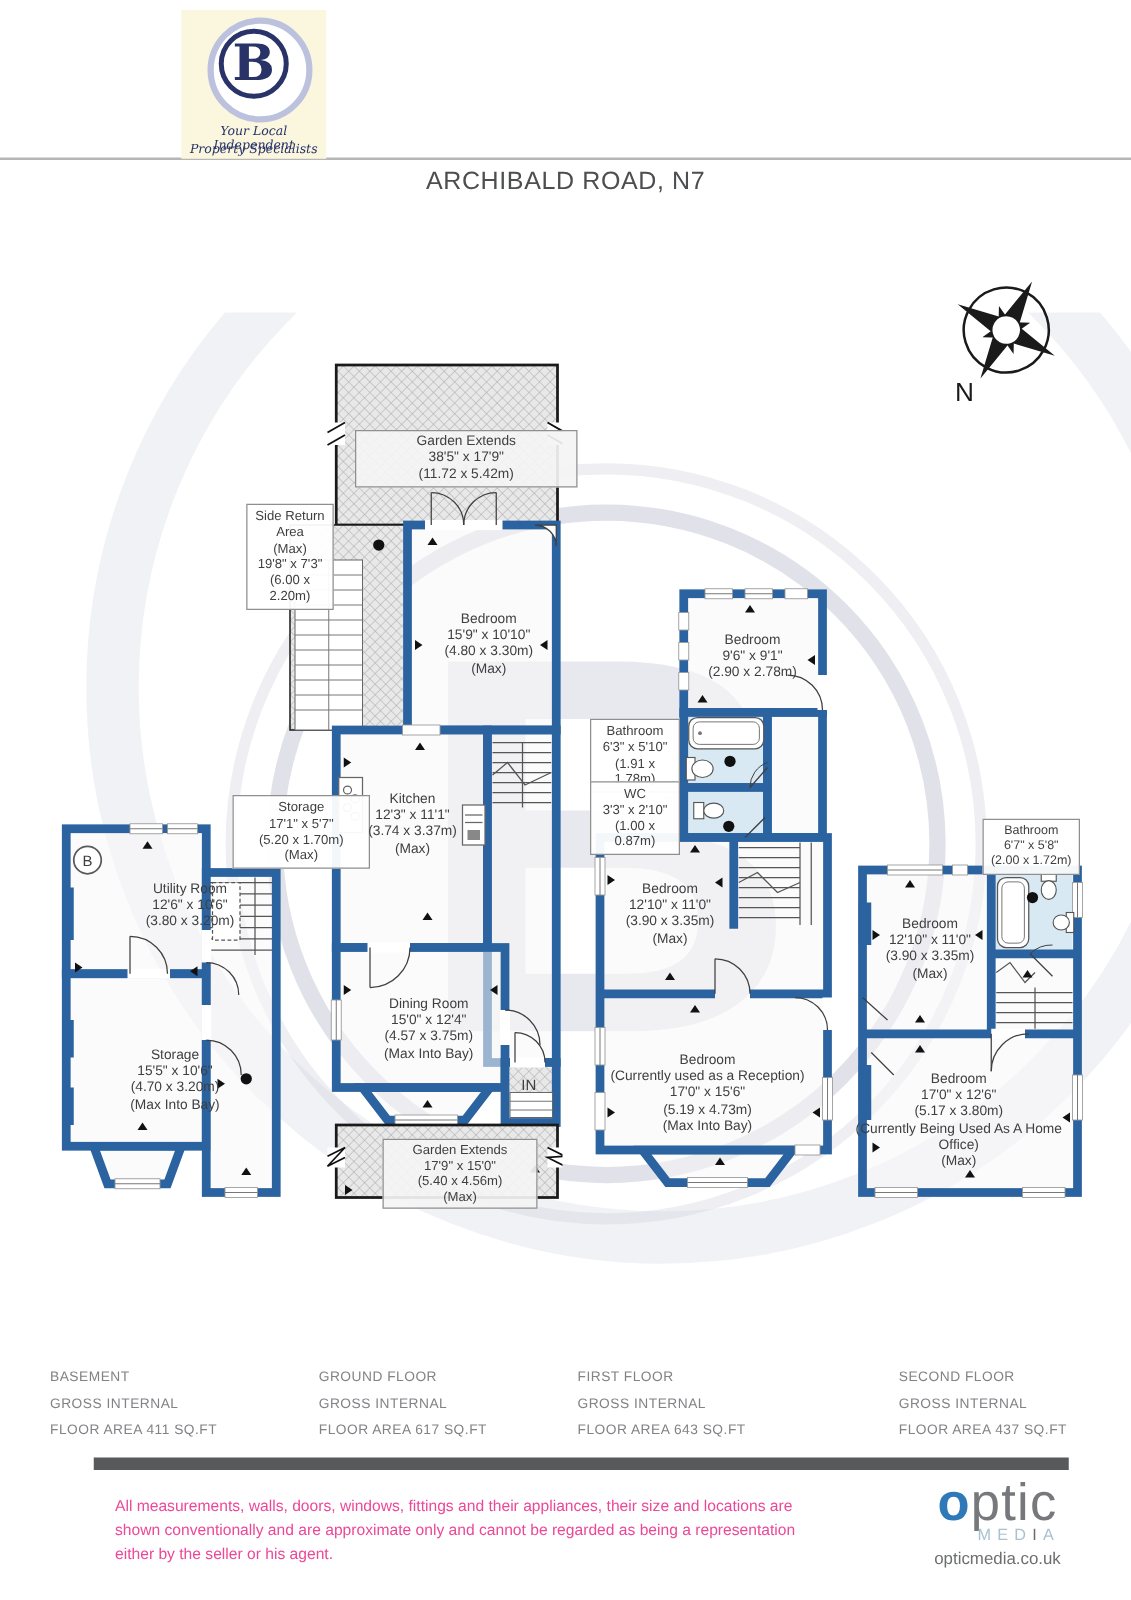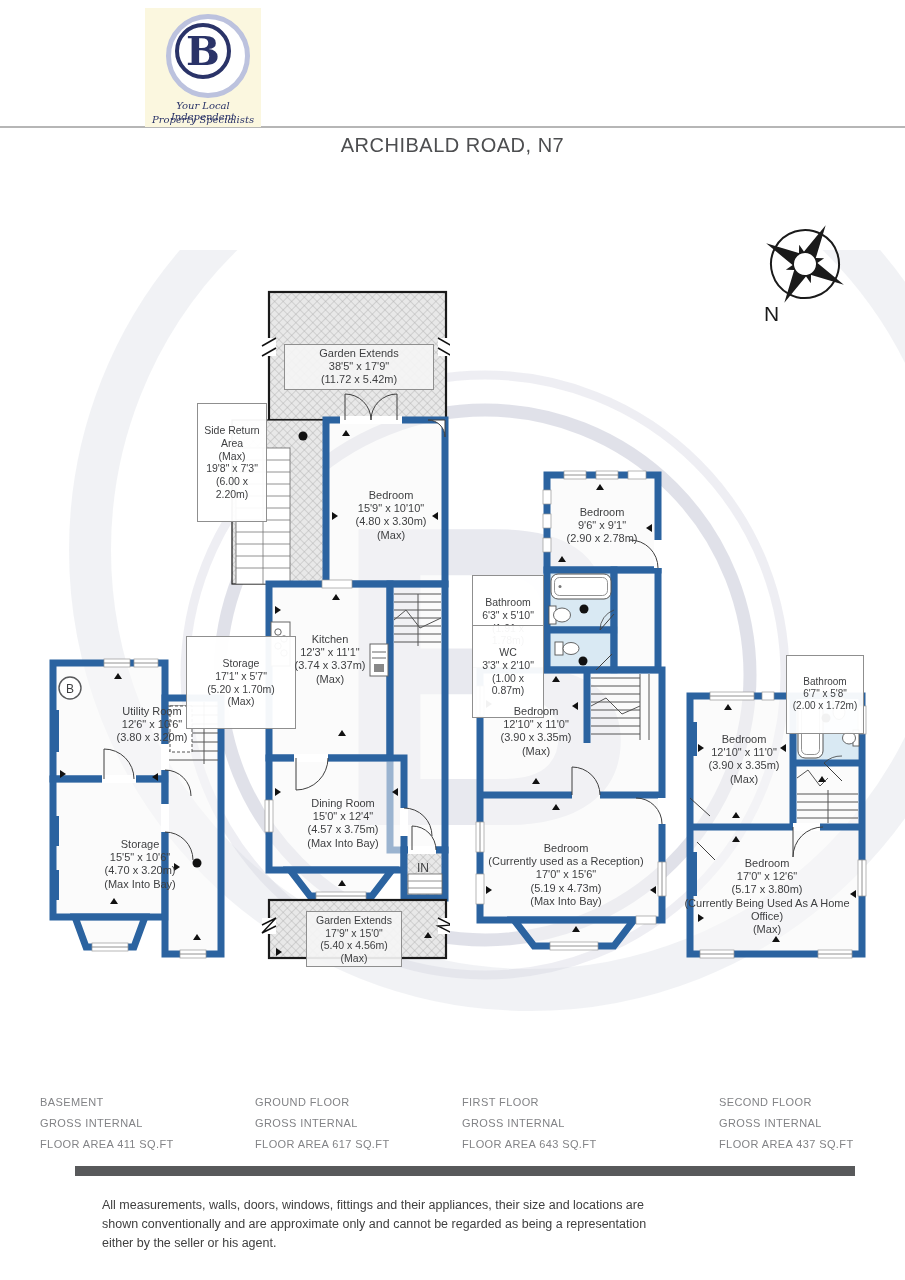--- a/index.html
+++ b/index.html
@@ -19,28 +19,28 @@
   #title{position:absolute;left:0;top:134px;width:905px;text-align:center;font-size:20px;
         color:#4d4e50;letter-spacing:.5px;z-index:4;}
   #subtitle{position:absolute;left:0;top:163px;width:905px;text-align:center;font-size:20px;
         color:#797a7c;letter-spacing:.5px;z-index:4;}
   
   #watermark{position:absolute;left:0;top:250px;z-index:1;}
   
   .plan{position:absolute;z-index:2;}
   .lbl{position:absolute;z-index:5;font-size:11px;line-height:1.2;color:#3e3f41;text-align:center;}
   .callout{position:absolute;z-index:5;font-size:10.5px;line-height:1.22;color:#3e3f41;text-align:center;
-        background:rgba(255,255,255,.95);border:1px solid #8f8f8f;padding:20px 2px;}
-  .boxlbl{background:rgba(244,244,244,.92);border:1px solid #8f8f8f;padding:2px 3px;}
+        background:rgba(255,255,255,.95);border:1px solid #8f8f8f;padding:3px 2px;}
+  .boxlbl{background:rgba(244,244,244,.92);border:1px solid #8f8f8f;padding:2px 17px;}
   
   .summary{position:absolute;top:1092px;z-index:4;font-size:11px;line-height:21px;color:#828386;
         letter-spacing:.4px;white-space:nowrap;}
   #footer-bar{position:absolute;left:75px;top:1166px;width:780px;height:10px;background:#58595b;z-index:4;}
-  #disclaimer{position:absolute;left:102px;top:1196px;width:575px;font-size:12.5px;line-height:19px;
-        color:#404040;z-index:4;}
+  #disclaimer{position:absolute;left:92px;top:1196px;width:575px;font-size:12.5px;line-height:19px;
+        color:#ec4899;z-index:4;}
   #brand{position:absolute;left:718px;top:1182px;width:160px;text-align:center;z-index:4;}
   #brand-word{font-size:42px;line-height:40px;letter-spacing:1px;color:#77787b;}
   #brand-o{color:#2f79b8;font-weight:bold;}
   #brand-media{font-size:13px;letter-spacing:5px;color:#a9c2d2;margin-top:-2px;margin-left:34px;}
   #brand-media .med-i{color:#6b6c6e;}
   #brand-site{font-size:13.5px;color:#6d6e70;margin-top:4px;}
   svg text{font-family:"Liberation Sans",sans-serif;}
 </style>
 </head>
 <body>
@@ -433,14 +433,19 @@
   <div class="lbl" style="left:686px;top:733px;width:116px">Bedroom<br>12'10" x 11'0"<br>(3.90 x 3.35m)<br>(Max)</div>
   <div class="lbl" style="left:684px;top:857px;width:166px">Bedroom<br>17'0" x 12'6"<br>(5.17 x 3.80m)<br>(Currently Being Used As A Home Office)<br>(Max)</div>
 
   <div class="summary" style="left:40px">BASEMENT<br>GROSS INTERNAL<br>FLOOR AREA 411 SQ.FT</div>
   <div class="summary" style="left:255px">GROUND FLOOR<br>GROSS INTERNAL<br>FLOOR AREA 617 SQ.FT</div>
   <div class="summary" style="left:462px">FIRST FLOOR<br>GROSS INTERNAL<br>FLOOR AREA 643 SQ.FT</div>
   <div class="summary" style="left:719px">SECOND FLOOR<br>GROSS INTERNAL<br>FLOOR AREA 437 SQ.FT</div>
 
   <div id="footer-bar"></div>
   <div id="disclaimer">All measurements, walls, doors, windows, fittings and their appliances, their size and locations are shown conventionally and are approximate only and cannot be regarded as being a representation either by the seller or his agent.</div>
+  <div id="brand">
+    <div id="brand-word"><span id="brand-o">o</span><span>ptic</span></div>
+    <div id="brand-media"><span>MED</span><span class="med-i">I</span><span>A</span></div>
+    <div id="brand-site">opticmedia.co.uk</div>
+  </div>
 
 </div>
 
 </body></html>

